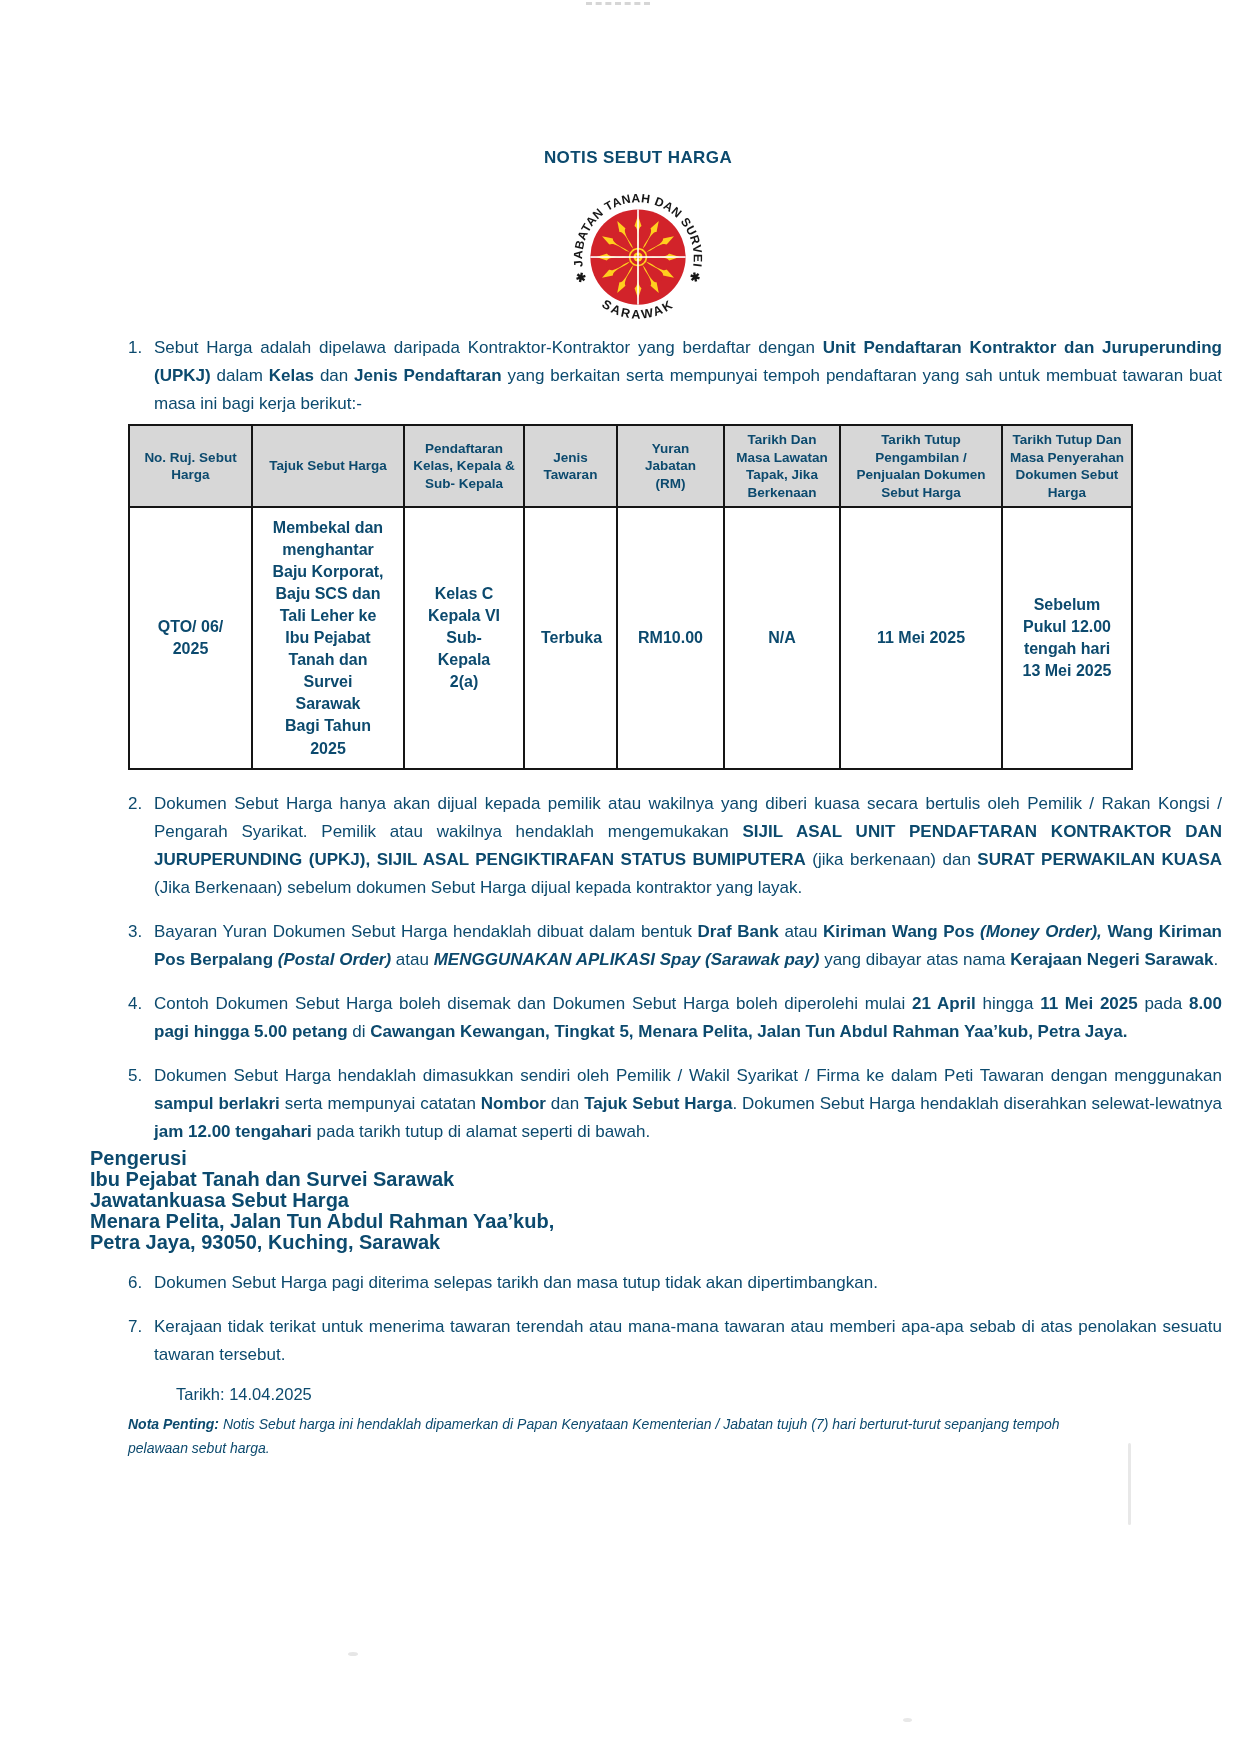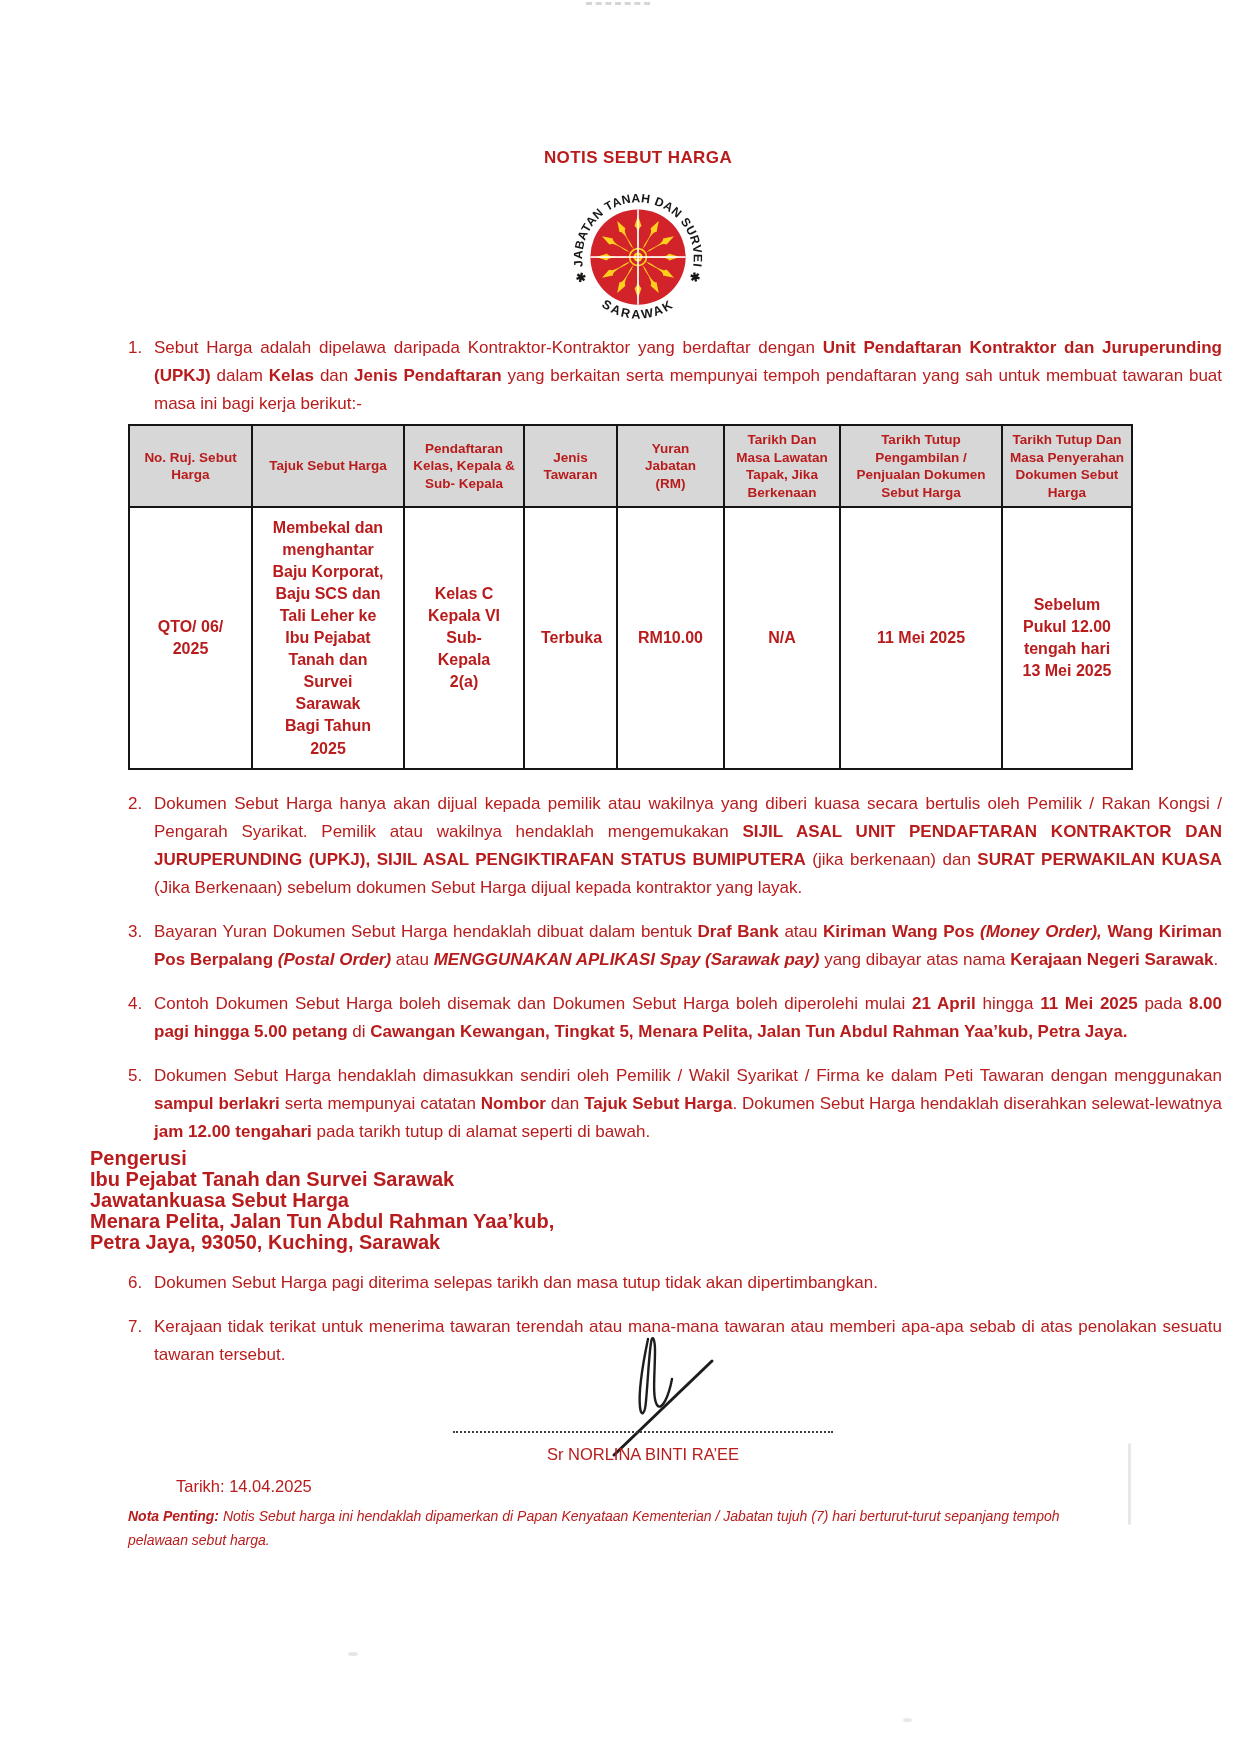--- a/index.html
+++ b/index.html
@@ -2,21 +2,21 @@
 <html><head>
 <meta charset="utf-8">
 <style>
   html,body { margin:0; padding:0; background:#888; }
   .page {
     position:relative;
     width:1241px; height:1755px;
     margin:0 auto;
     background:#ffffff;
     font-family:"Liberation Sans", sans-serif;
-    color:#b91c1c;
+    color:#0c4a6e;
     overflow:hidden;
   }
   .content {
     position:absolute; left:128px; top:148px; width:1094px;
   }
   .masthead { text-align:center; position:relative; left:-37px; }
   .doc-title {
     font-size:17px; font-weight:bold; letter-spacing:.4px;
     margin:0 0 10px 0;
   }
@@ -255,29 +255,19 @@
     <div class="item">
       <span class="num">6.</span>
       <div class="txt"><span>Dokumen Sebut Harga pagi diterima selepas tarikh dan masa tutup tidak akan dipertimbangkan.</span></div>
     </div>
 
     <div class="item">
       <span class="num">7.</span>
       <div class="txt"><span>Kerajaan tidak terikat untuk menerima tawaran terendah atau mana-mana tawaran atau memberi apa-apa sebab di atas penolakan sesuatu tawaran tersebut.</span></div>
     </div>
 
-    <div class="sig">
-      <svg class="sig-scribble" width="170" height="140" viewBox="0 0 170 140">
-        <g fill="none" stroke="#1d1d1d" stroke-linecap="round">
-          <path stroke-width="2.4" d="M58,12 C53,36 48,62 50,80 C51,90 55,88 56,74 C58,52 59,28 61,16 C62,7 65,11 65,24 C65,46 62,70 67,78 C72,85 79,68 82,52"></path>
-          <path stroke-width="3" d="M24,128 L122,34"></path>
-        </g>
-      </svg>
-      <div class="sig-line"></div>
-      <div class="sig-name">Sr NORLINA BINTI RA’EE</div>
-    </div>
 
     <div class="date-line">Tarikh: 14.04.2025</div>
 
     <div class="note"><span class="b i">Nota Penting:</span><span class="i"> Notis Sebut harga ini hendaklah dipamerkan di Papan Kenyataan Kementerian / Jabatan tujuh (7) hari berturut-turut sepanjang tempoh pelawaan sebut harga.</span></div>
 
   </div>
 </div>
 
 </body></html>

